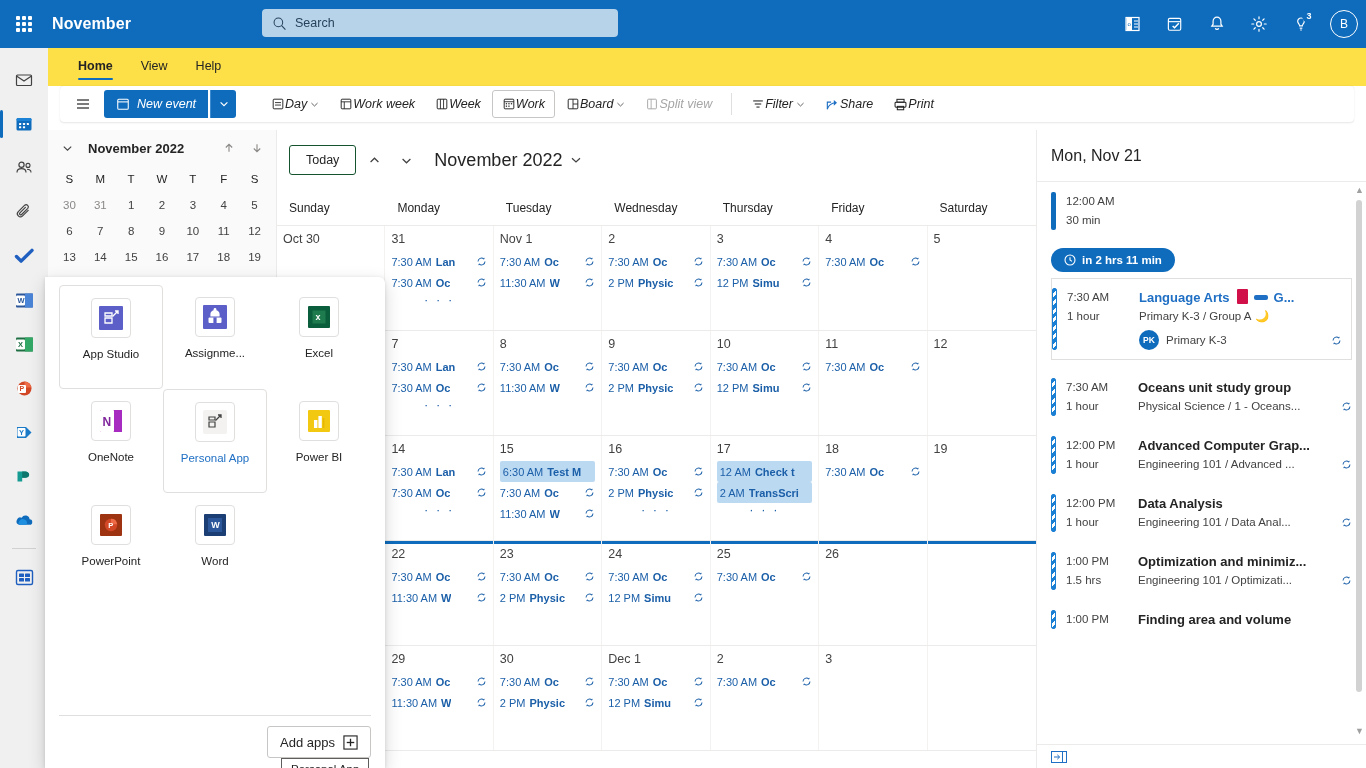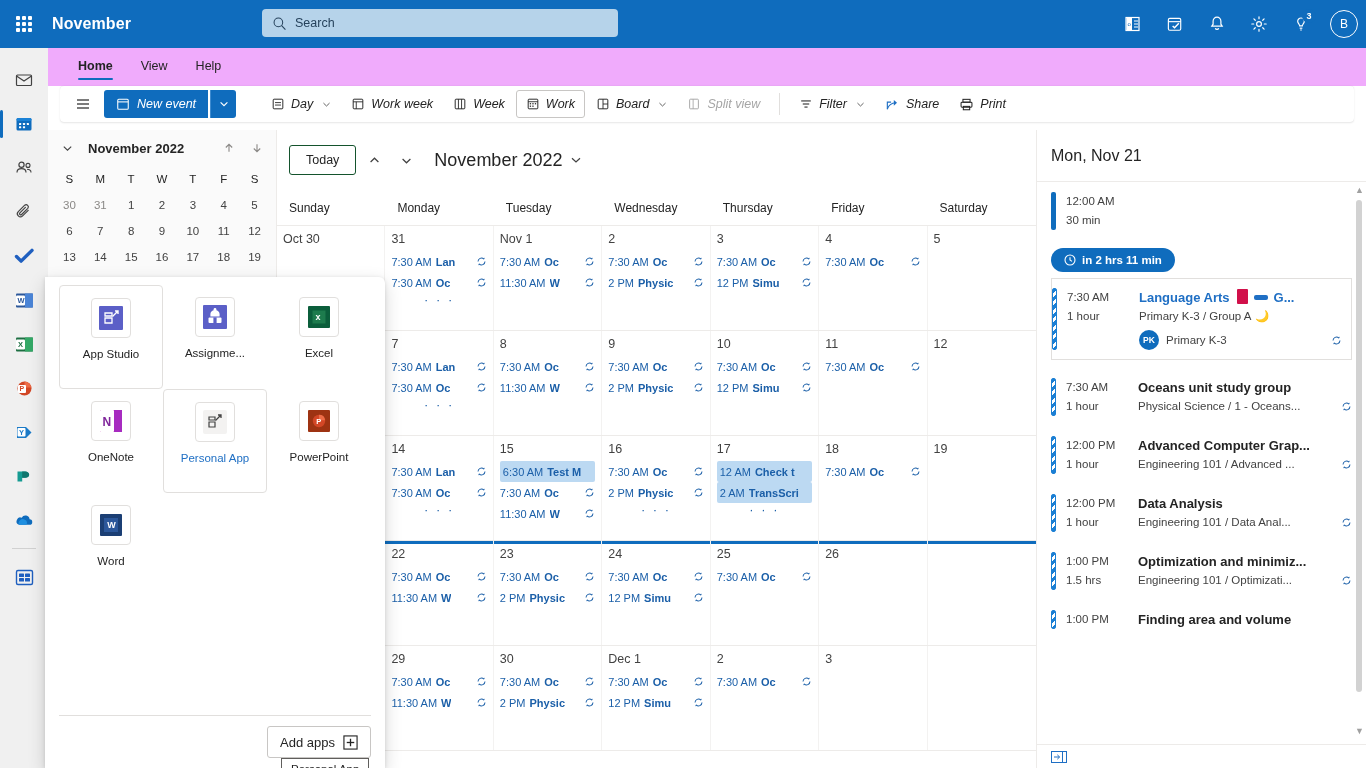--- a/index.html
+++ b/index.html
@@ -44,21 +44,21 @@
     position:absolute; left:0; top:48px; width:48px; height:720px;
     background:#f0f0f0; display:flex; flex-direction:column; align-items:center; padding-top:10px;
   }
   .rail-item { width:48px; height:44px; display:flex; align-items:center; justify-content:center; position:relative; cursor:pointer; }
   .rail-item.active::before {
     content:""; position:absolute; left:0; top:8px; width:3px; height:28px; background:#0f6cbd; border-radius:2px;
   }
   .rail-sep { width:24px; height:1px; background:#d1d1d1; margin:6px 0; }
 
   
-  .ribbon { position:absolute; left:48px; top:48px; width:1318px; height:38px; background:#f0abfc; }
+  .ribbon { position:absolute; left:48px; top:48px; width:1318px; height:38px; background:#fde047; }
   .tabs { display:flex; align-items:center; height:38px; padding-left:18px; gap:4px; }
   .tab { padding:6px 12px 9px; font-size:12.5px; color:#242424; cursor:pointer; position:relative; }
   .tab.active { font-weight:600; }
   .tab.active::after { content:""; position:absolute; left:12px; right:12px; bottom:2px; height:2px; background:#0f6cbd; border-radius:1px; }
 
   
   .cmdbar {
     position:absolute; left:60px; top:86px; width:1294px; height:36px;
     background:#fff; border-radius:4px; box-shadow:0 .6px 1.8px rgba(0,0,0,.10),0 .1px .5px rgba(0,0,0,.07);
     display:flex; align-items:center; padding:0 8px; gap:2px;font-style:italic;
@@ -66,21 +66,21 @@
   .hamb { width:30px; height:28px; display:flex; align-items:center; justify-content:center; cursor:pointer; border-radius:3px; }
   .newevent {
     display:flex; align-items:center; height:28px; background:#0f6cbd; color:#fff;
     border-radius:3px 0 0 3px; padding:0 12px; font-size:12.5px; cursor:pointer; gap:7px; margin-left:4px;
   }
   .newevent-caret {
     width:26px; height:28px; background:#0f6cbd; border-left:1px solid #3e8bd0;
     border-radius:0 3px 3px 0; display:flex; align-items:center; justify-content:center; cursor:pointer;
   }
   .cmd {
-    display:flex; align-items:center; height:28px; padding:0 9px; font-size:12.5px; gap:6px;
+    display:flex; align-items:center; height:28px; padding:0 9px; font-size:12.5px; 
     color:#242424; cursor:pointer; border-radius:3px; white-space:nowrap;
   }
   .cmd.boxed { border:1px solid #c8c6c4; background:#fff; }
   .cmd.disabled { color:#a6a6a6; cursor:default; }
   .cmd-sep { width:1px; height:22px; background:#e1dfdd; margin:0 8px; }
   .sp20 { width:22px; }
 
   
   .navpanel { position:absolute; left:48px; top:130px; width:228px; height:638px; background:#fafafa; }
   .mini-head { display:flex; align-items:center; height:36px; padding:0 8px; gap:6px; }
@@ -1242,20 +1242,31 @@
               <rect x="1" y="1" width="24" height="24" rx="2" fill="#f3f2f1"></rect>
               <path d="M7 8h6v3H7zM7 13h6v5H7z" fill="none" stroke="#424242" stroke-width="1.2"></path>
               <path d="M13.5 11.5l5-5M16 6h3v3" fill="none" stroke="#424242" stroke-width="1.3"></path>
             </svg>
           </div>
           <div class="app-label sel">Personal App</div>
         </div>
         <div class="app-tile">
           <div class="app-icon-frame">
             <svg width="26" height="26" viewBox="0 0 26 26">
+              <rect x="2" y="2" width="22" height="22" rx="1" fill="#f2c811"></rect>
+              <rect x="8" y="12" width="3.4" height="8" fill="#fff"></rect>
+              <rect x="12.4" y="8" width="3.4" height="12" fill="#fff"></rect>
+              <rect x="16.8" y="10" width="1.6" height="10" fill="#e8b800"></rect>
+            </svg>
+          </div>
+          <div class="app-label">Power BI</div>
+        </div>
+        <div class="app-tile">
+          <div class="app-icon-frame">
+            <svg width="26" height="26" viewBox="0 0 26 26">
               <rect x="2" y="2" width="22" height="22" rx="1" fill="#9e3312"></rect>
               <circle cx="13" cy="13" r="6.2" fill="#d24726"></circle>
               <path d="M13 6.8a6.2 6.2 0 016.1 5.4H13z" fill="#ed6c47"></path>
               <text x="10.2" y="16.2" font-size="7.5" font-weight="700" fill="#fff" font-family="Liberation Sans">P</text>
             </svg>
           </div>
           <div class="app-label">PowerPoint</div>
         </div>
         <div class="app-tile">
           <div class="app-icon-frame">

